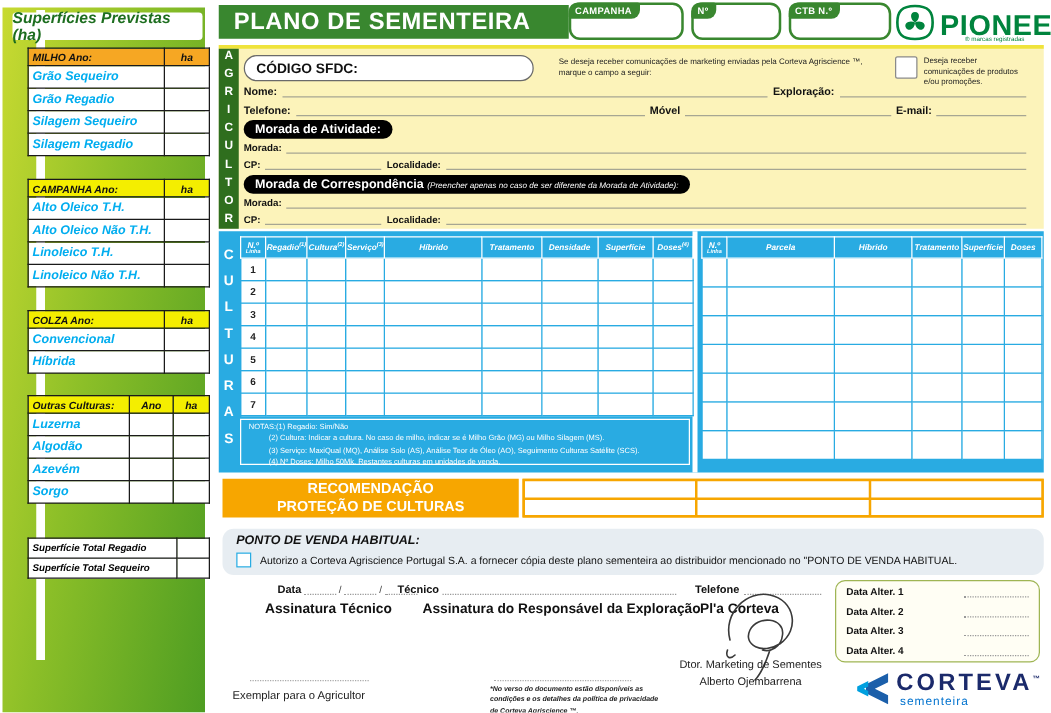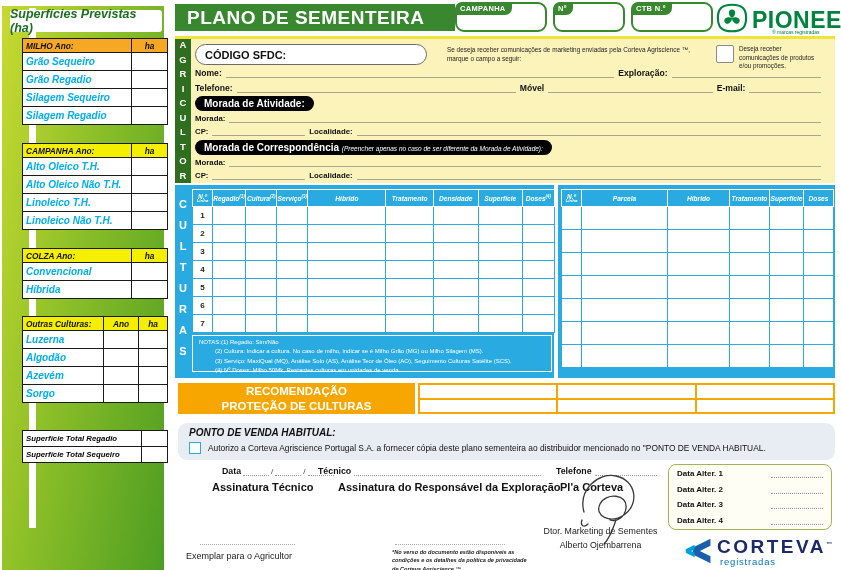--- a/index.html
+++ b/index.html
@@ -575,17 +575,17 @@
 
   <div class="corteva">
     <span>
       <svg width="30" height="28" viewBox="0 0 34 30">
         <path d="M30 1 L10 11 V19 L30 29 V21 L18 15 L30 9 Z" fill="#1b5faa"></path>
         <path d="M12 8 L2 13 V17 L12 22 V17 L8 15 L12 13 Z" fill="#00a0df"></path>
       </svg>
     </span>
     <span>
       <span class="cword"><span>CORTEVA</span><sup>™</sup></span>
-      <div class="csub">registradas</div>
+      <div class="csub">sementeira</div>
     </span>
   </div>
 
 </div>
 
 </body></html>

